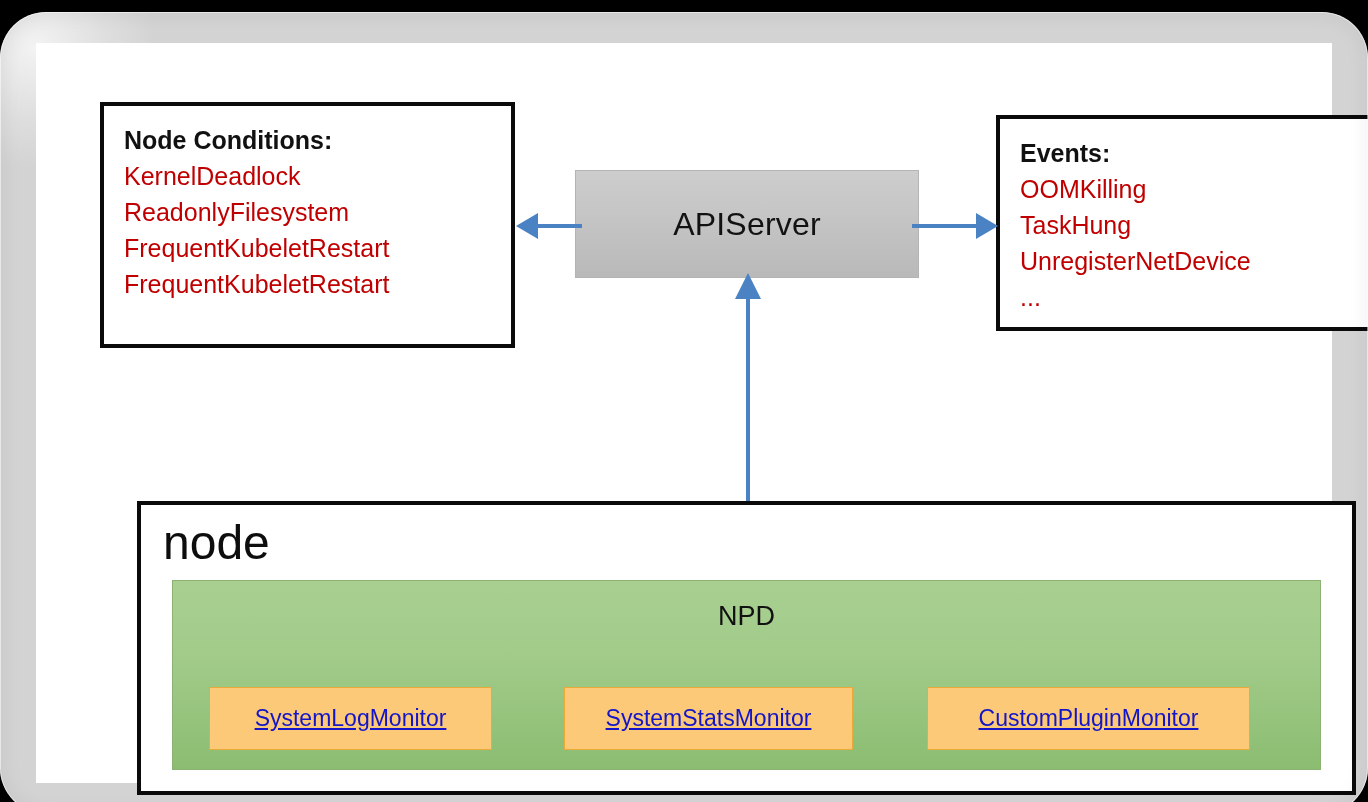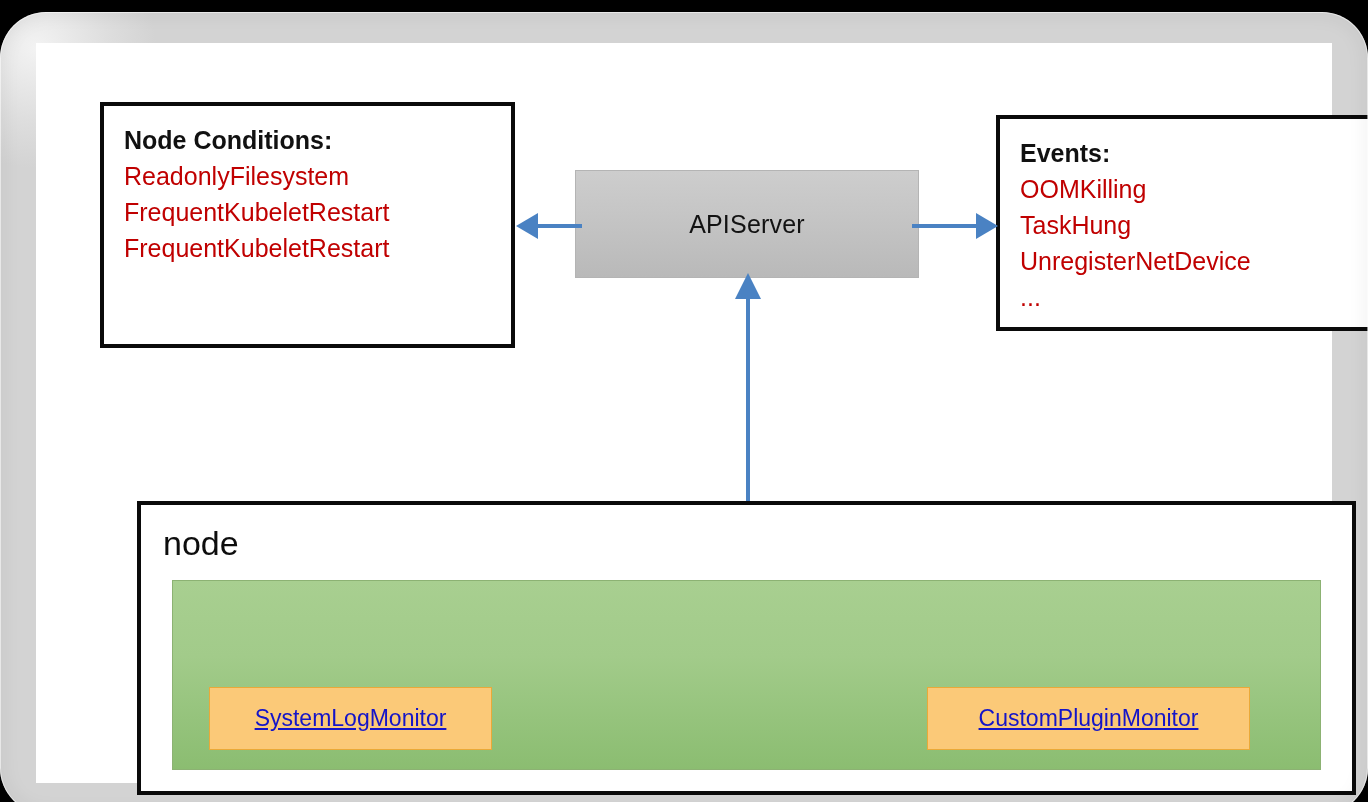--- a/index.html
+++ b/index.html
@@ -90,37 +90,37 @@
     top: 127px;
     width: 344px;
     height: 108px;
     border: 1px solid #b4b4b4;
     background: linear-gradient(180deg, #cdcdcd 0%, #c6c6c6 38%, #b9b9b9 100%);
     display: flex;
     align-items: center;
     justify-content: center;
   }
   #apiserver-label {
-    font-size: 25px;
+    font-size: 32px;
     color: #121212;
     letter-spacing: .2px;
   }
 
   
   #node-box {
     left: 101px;
     top: 458px;
     width: 1219px;
     height: 294px;
   }
   #node-title {
     position: absolute;
     left: 22px;
     top: 12px;
-    font-size: 34px;
+    font-size: 48px;
     color: #0d0d0d;
     line-height: 52px;
   }
 
   
   #npd-box {
     left: 136px;
     top: 537px;
     width: 1149px;
     height: 190px;
@@ -171,20 +171,21 @@
   #arrow-up-svg    { left: 694px; top: 228px; width: 36px;  height: 312px; }
 </style>
 </head>
 <body>
 
 <div id="slide-frame">
   <div id="slide-canvas">
 
     <div class="box black-box" id="node-conditions-box">
       <div class="list-title">Node Conditions:</div>
+      <div class="list-item">KernelDeadlock</div>
       <div class="list-item">ReadonlyFilesystem</div>
       <div class="list-item">FrequentKubeletRestart</div>
       <div class="list-item">FrequentKubeletRestart</div>
     </div>
 
     <div class="box black-box" id="events-box">
       <div class="list-title">Events:</div>
       <div class="list-item">OOMKilling</div>
       <div class="list-item">TaskHung</div>
       <div class="list-item">UnregisterNetDevice</div>
@@ -208,25 +209,29 @@
     <svg class="arrow-svg" id="arrow-up-svg" viewBox="0 0 36 312">
       <line x1="18" y1="312" x2="18" y2="28" stroke="#4A82C3" stroke-width="4"></line>
       <polygon points="5,28 31,28 18,2" fill="#4A82C3"></polygon>
     </svg>
 
     <div class="box black-box" id="node-box">
       <div id="node-title">node</div>
     </div>
 
     <div class="box" id="npd-box">
+      <div id="npd-label">NPD</div>
 
       <div class="plugin-box" id="plugin-0">
         <span class="plugin-label">SystemLogMonitor</span>
       </div>
 
+      <div class="plugin-box" id="plugin-1">
+        <span class="plugin-label">SystemStatsMonitor</span>
+      </div>
 
       <div class="plugin-box" id="plugin-2">
         <span class="plugin-label">CustomPluginMonitor</span>
       </div>
     </div>
 
   </div>
 </div>
 
 </body></html>

